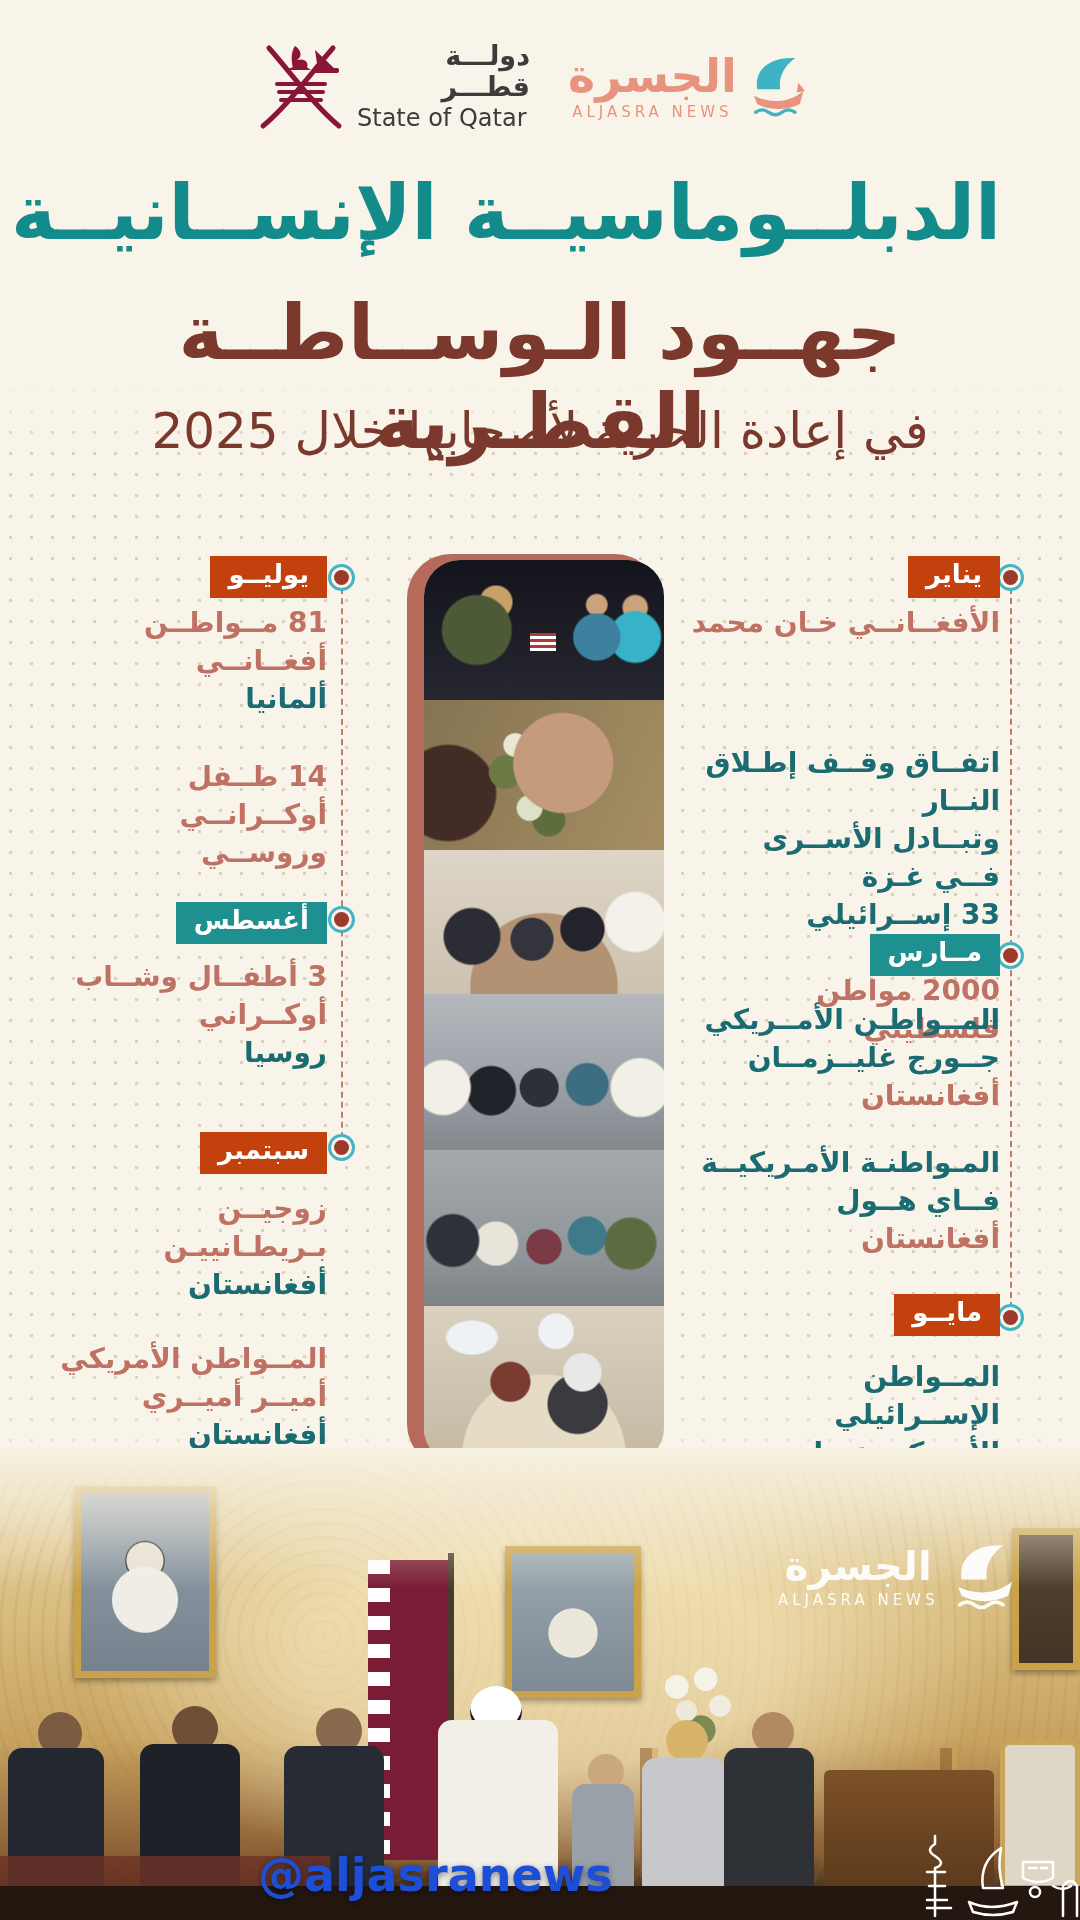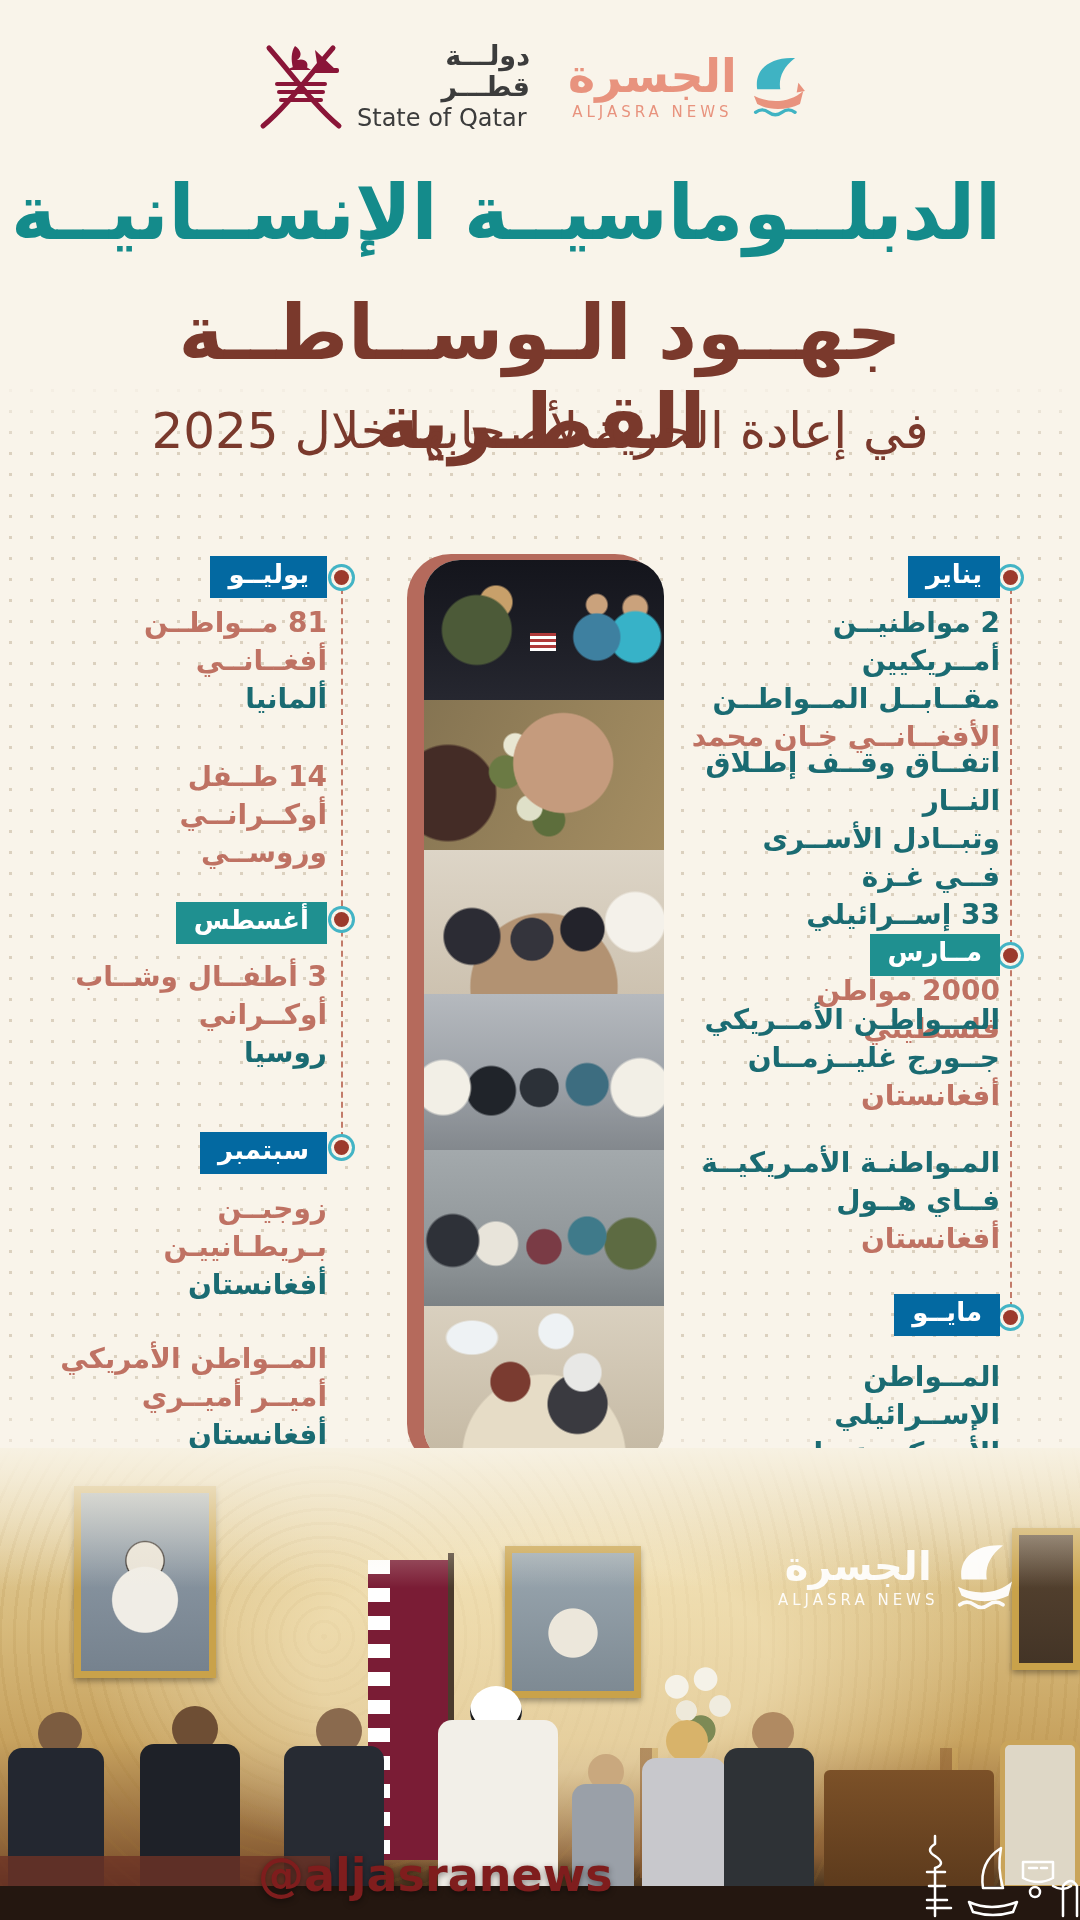--- a/index.html
+++ b/index.html
@@ -43,21 +43,21 @@
   .tline.right { left:1010px; top:578px; height:740px; }
   .tline.left  { left:341px;  top:578px; height:570px; }
   .tdot { position:absolute; width:15px; height:15px; border-radius:50%; background:#9c3a2c;
     box-shadow:0 0 0 3px #f9f4ea, 0 0 0 6px #43b4c5; }
   .col { position:absolute; top:556px; direction:rtl; text-align:right; }
   .col.rcol { right:80px;  width:312px; height:950px; }
   .col.lcol { right:753px; width:292px; height:950px; }
   .sec { position:absolute; right:0; width:100%; }
   .badge { display:inline-block; color:#fff; font-size:26px; font-weight:bold;
     padding:3px 18px 8px; line-height:1.2; }
-  .badge.rose { background:#0369a1; }
+  .badge.rose { background:#c2410c; }
   .badge.teal { background:#1f9090; }
   .entry { position:absolute; right:0; width:100%; font-weight:bold; font-size:28px; line-height:38px; }
   .t-main { white-space:pre-line; }
   .t-sub { margin-top:0; }
   .rcol .t-main { color:#1a6b72; }
   .rcol .t-sub  { color:#bf7263; }
   .lcol .t-main { color:#bf7263; }
   .lcol .t-sub  { color:#1a6b72; }
 
   
@@ -174,21 +174,21 @@
 
   
   .wm { position:absolute; left:778px; top:1540px; display:flex; align-items:center; gap:14px;
     color:rgba(255,255,255,.92); }
   .wm-text { display:flex; flex-direction:column; align-items:center; }
   .wm-ar { font-size:40px; font-weight:bold; line-height:1.15; }
   .wm-en { font-size:15px; letter-spacing:4px; margin-top:2px; }
   .wm-boat { width:66px; height:72px; opacity:.95; }
 
   
-  .handle { position:absolute; left:258px; top:1848px; color:#7f1d1d; font-size:46px; font-weight:bold;
+  .handle { position:absolute; left:258px; top:1848px; color:#1d4ed8; font-size:46px; font-weight:bold;
     text-shadow:0 2px 6px rgba(0,0,0,.45); }
   .skyline { position:absolute; left:905px; top:1828px; width:175px; height:92px; }
 </style>
 </head>
 <body>
 
 <div id="page">
 
   <div class="dots"></div>
 
@@ -240,22 +240,20 @@
   <div class="tdot" style="left:1003px; top:1310px;"></div>
   <div class="tdot" style="left:334px; top:570px;"></div>
   <div class="tdot" style="left:334px; top:912px;"></div>
   <div class="tdot" style="left:334px; top:1140px;"></div>
 
   <div class="col rcol">
     <div class="sec" style="top:0;">
       <span class="badge rose">يناير</span>
     </div>
     <div class="entry" style="top:48px;">
-      <div class="t-main">2 مواطنيــن أمــريكيين
-مقــابــل المــواطــن</div>
       <div class="t-sub">الأفغــانــي خـان محمد</div>
     </div>
     <div class="entry" style="top:188px;">
       <div class="t-main">اتفــاق وقــف إطـلاق النــار
 وتبــادل الأســرى فــي غـزة
 33 إســرائيلي مقــابــل</div>
       <div class="t-sub">2000 مواطن فلسطيني</div>
     </div>
     <div class="sec" style="top:378px;">
       <span class="badge teal">مــارس</span>

